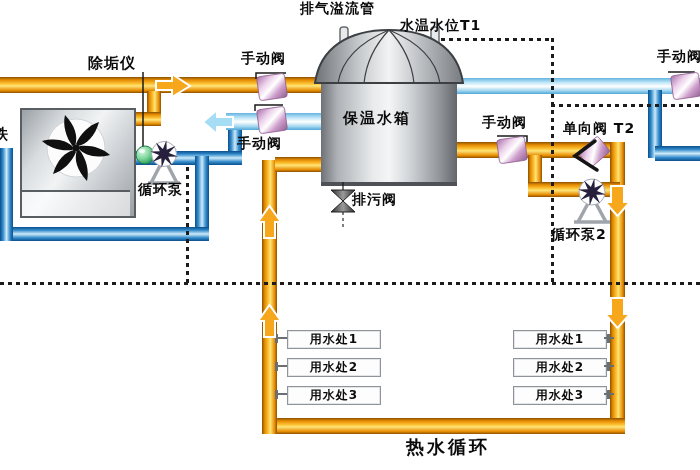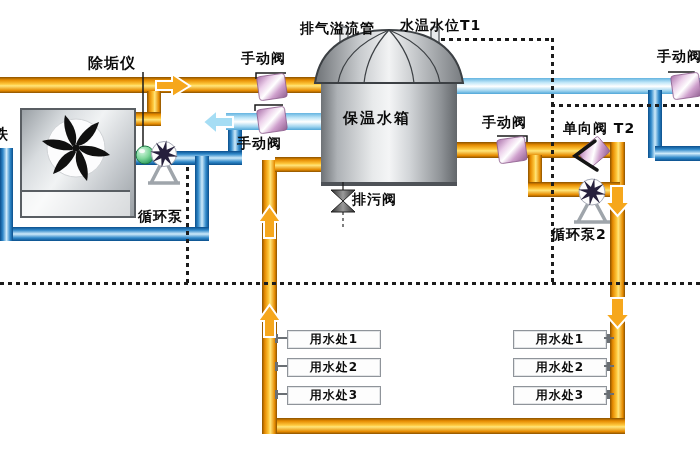--- a/index.html
+++ b/index.html
@@ -187,27 +187,28 @@
     <g stroke="#ffffff" stroke-width="2">
       <path d="M156 81 L172 81 L172 74 L190 86 L172 97 L172 90 L156 90 Z" fill="#f6a71c"></path>
       <path d="M233 117 L217 117 L217 110 L203 122 L217 134 L217 127 L233 127 Z" fill="#a5ddf4"></path>
       <path d="M258 222 L264 222 L264 238 L275 238 L275 222 L281 222 L269.5 206 Z" fill="#f6a71c"></path>
       <path d="M258 321 L264 321 L264 337 L275 337 L275 321 L281 321 L269.5 305 Z" fill="#f6a71c"></path>
       <path d="M611 186 L611 202 L605 202 L617.5 216 L630 202 L624 202 L624 186 Z" fill="#f6a71c"></path>
       <path d="M611 298 L611 314 L605 314 L617.5 328 L630 314 L624 314 L624 298 Z" fill="#f6a71c"></path>
     </g>
   </svg>
 
-  <div class="abs lbl" style="left:300px;top:20px">排气溢流管</div>
+  <div class="abs lbl" style="left:300px;top:0">排气溢流管</div>
   <div class="abs lbl" style="left:400px;top:17px">水温水位T1</div>
   <div class="abs lbl" style="left:88px;top:55px;font-size:15px">除垢仪</div>
   <div class="abs lbl" style="left:241px;top:50px">手动阀</div>
   <div class="abs lbl" style="left:237px;top:135px">手动阀</div>
   <div class="abs lbl" style="left:321px;top:110px;width:112px;text-align:center;font-size:15px;letter-spacing:2px">保温水箱</div>
   <div class="abs lbl" style="left:482px;top:114px">手动阀</div>
   <div class="abs lbl" style="left:563px;top:120px">单向阀 T2</div>
   <div class="abs lbl" style="left:657px;top:48px">手动阀</div>
-  <div class="abs lbl" style="left:138px;top:208px">循环泵</div>
+  <div class="abs lbl" style="left:138px;top:181px">循环泵</div>
   <div class="abs lbl" style="left:352px;top:191px">排污阀</div>
   <div class="abs lbl" style="left:551px;top:226px">循环泵2</div>
+  <div class="abs lbl" style="left:406px;top:437px;font-size:18px;letter-spacing:3px">热水循环</div>
   <div class="abs lbl" style="left:-7px;top:126px;font-size:15px">铁</div>
 
 </div>
 
 </body></html>

